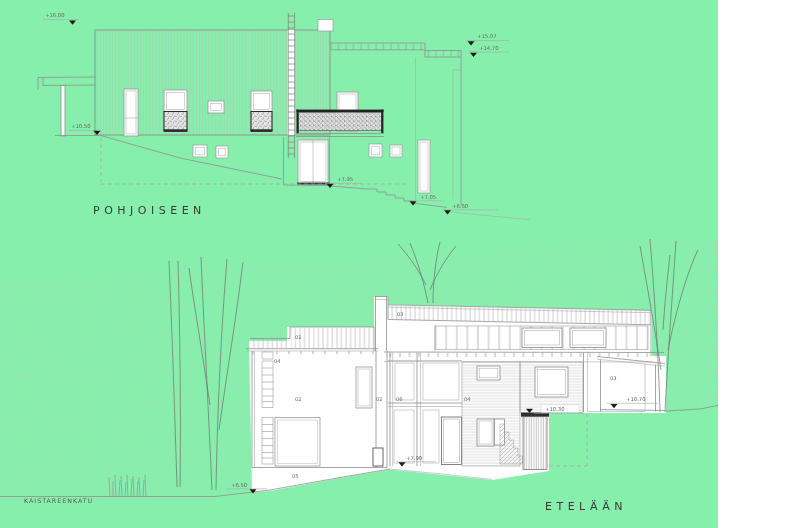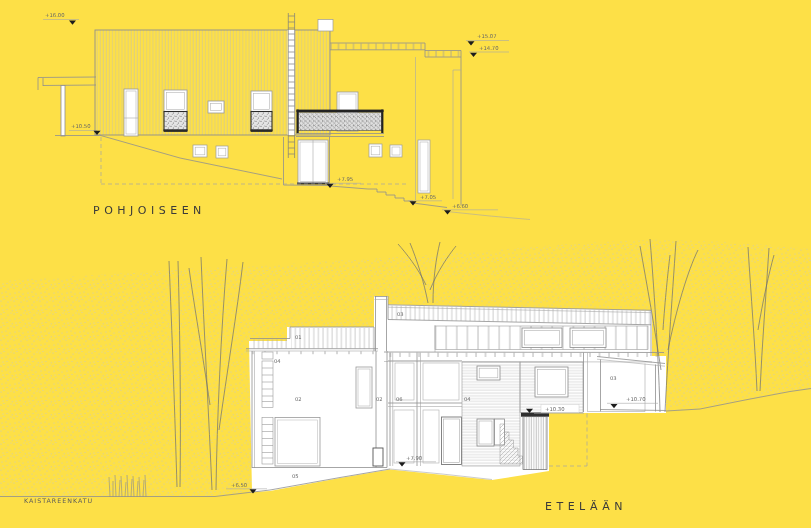--- a/index.html
+++ b/index.html
@@ -1,16 +1,16 @@
 <!DOCTYPE html>
 <html><head>
 <meta charset="utf-8">
 <style>
   html,body{margin:0;padding:0;background:#fff;}
-  .sheet{position:relative;width:811px;height:528px;background:#fde047;overflow:hidden;
+  .sheet{position:relative;width:718px;height:528px;background:#86efac;overflow:hidden;
          font-family:"DejaVu Sans", sans-serif;}
   svg{display:block;}
   text{font-family:"DejaVu Sans", sans-serif;fill:#5a5a5a;}
   .marker-label{font-size:5.3px;fill:#666;}
   .part-label{font-size:5.2px;fill:#6a6a6a;}
   .title{font-size:11px;fill:#3a3a3a;letter-spacing:4.5px;}
   .street{font-size:6.3px;fill:#5a5a5a;letter-spacing:1px;}
   .ln{stroke:#8f8f8f;stroke-width:0.8;fill:none;}
   .lnt{stroke:#a8a8a8;stroke-width:0.6;fill:none;}
   .dash{stroke:#a3a3a3;stroke-width:0.7;fill:none;stroke-dasharray:4 3;}

